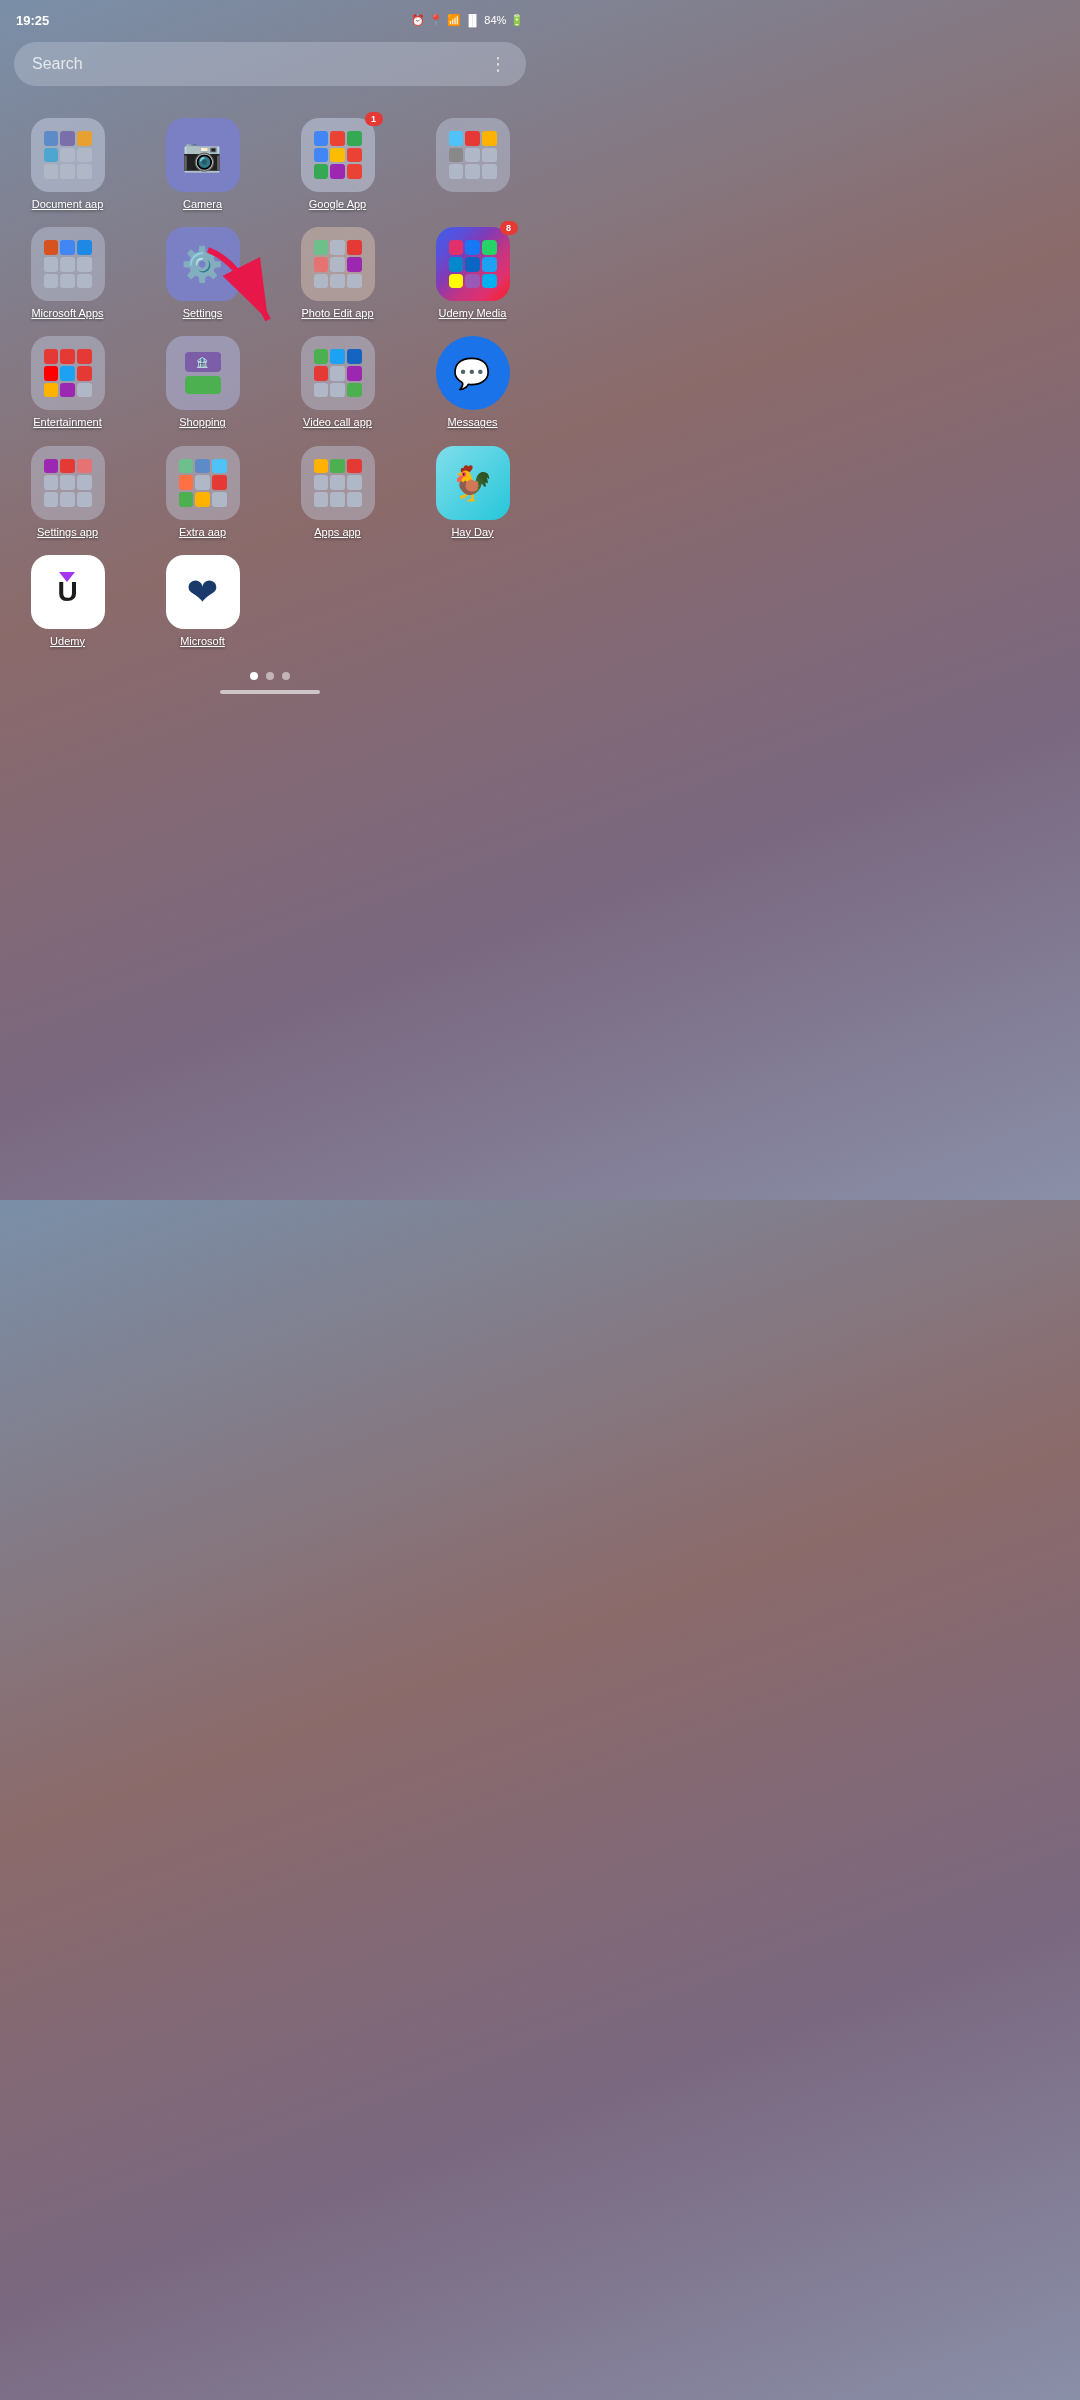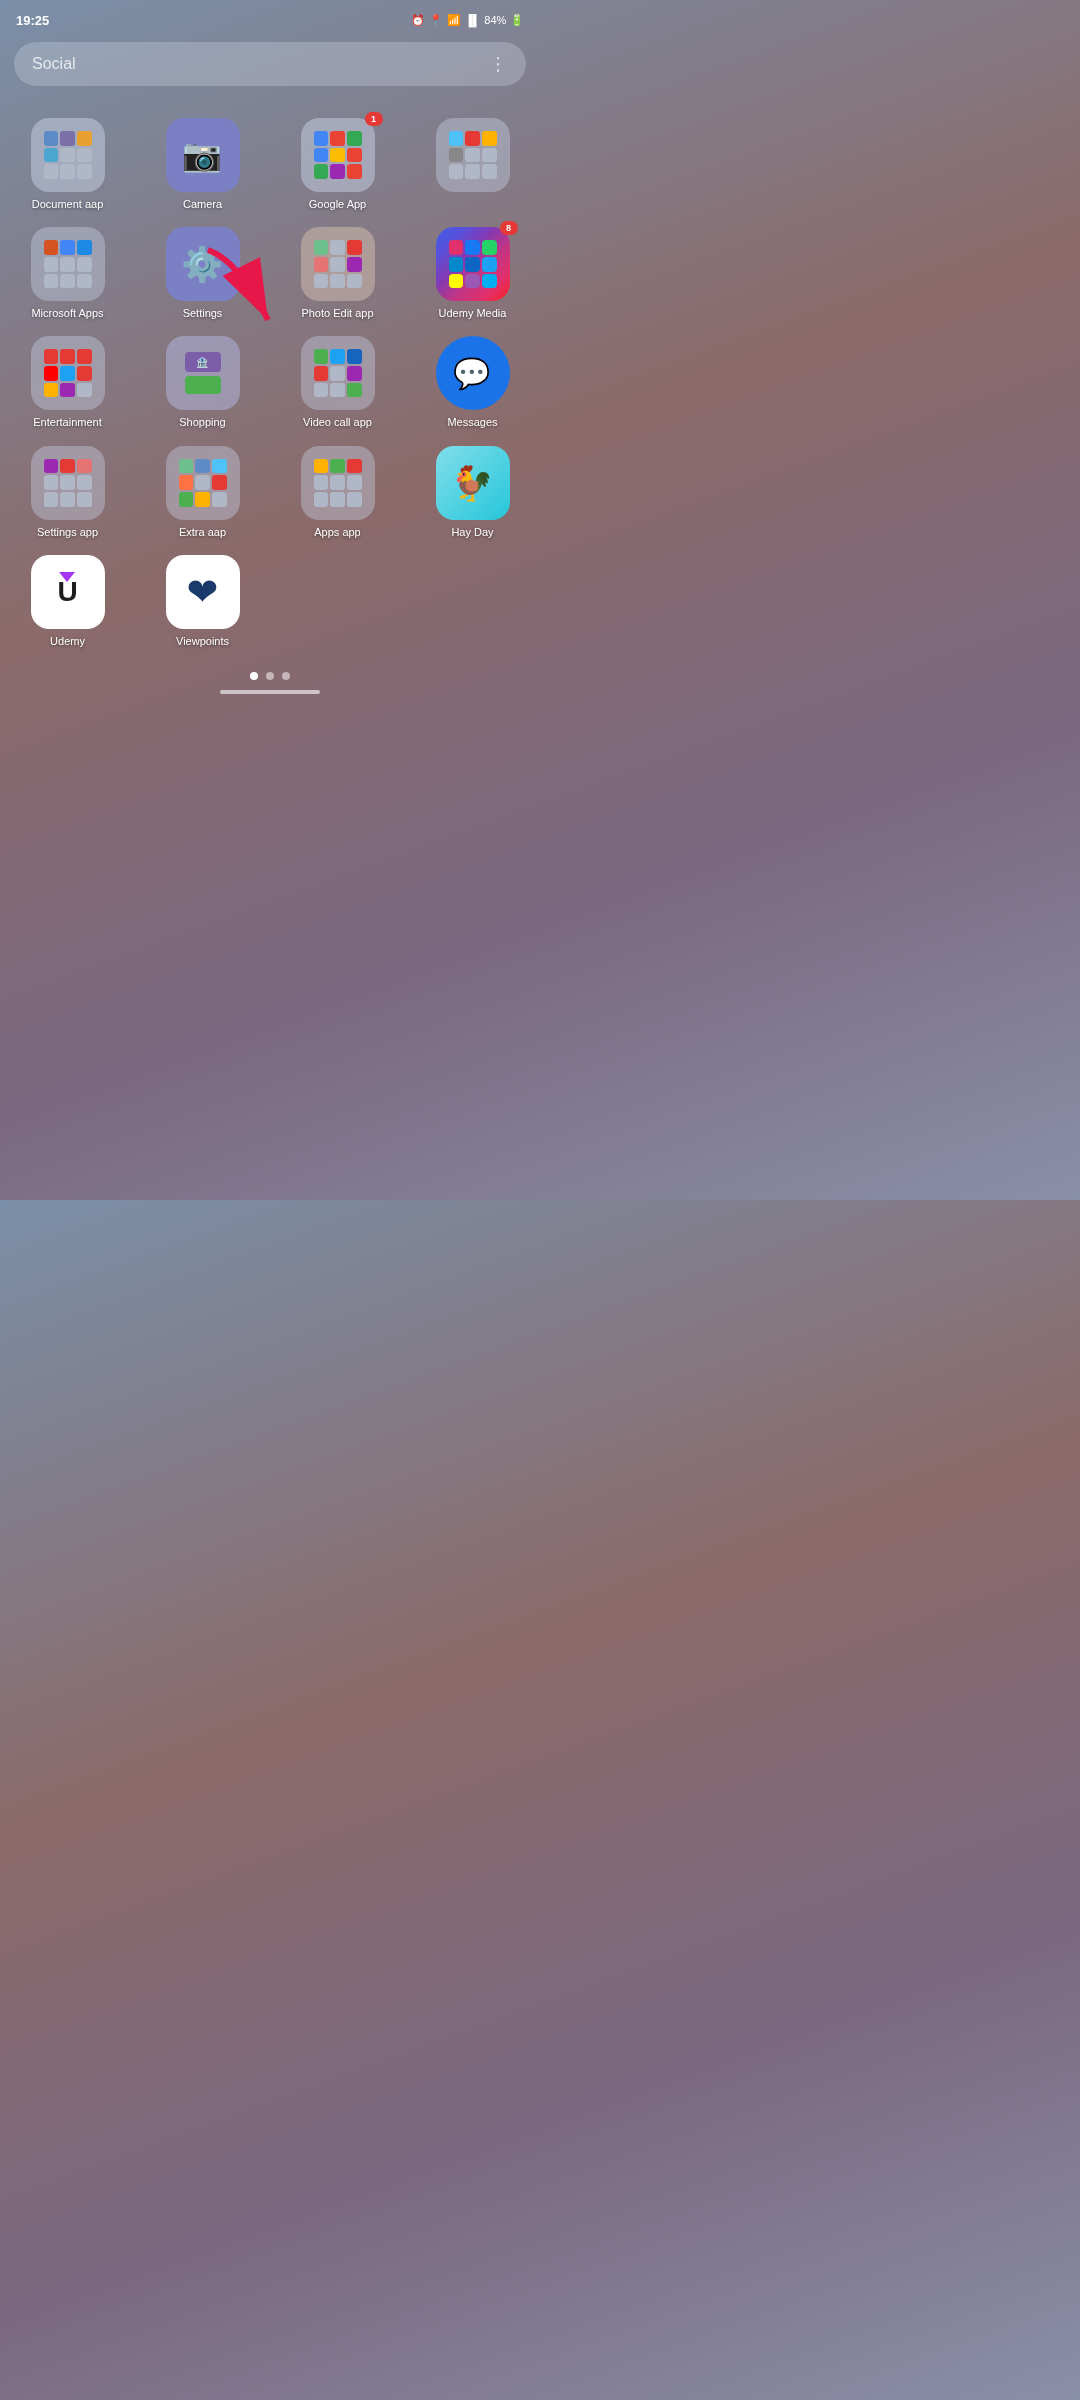--- a/index.html
+++ b/index.html
@@ -83,20 +83,21 @@
       position: relative;
       margin-bottom: 6px;
     }
 
     .app-label {
       font-size: 11px;
       color: white;
       text-align: center;
       line-height: 1.2;
       text-shadow: 0 1px 3px rgba(0,0,0,0.5);
+      text-decoration: underline;
     }
 
     
     .badge {
       position: absolute;
       top: -6px;
       right: -8px;
       background: #e53935;
       color: white;
       font-size: 9px;
@@ -191,21 +192,21 @@
     <span>⏰</span>
     <span>📍</span>
     <span>📶</span>
     <span>▐▌</span>
     <span>84%</span>
     <span>🔋</span>
   </div>
 </div>
 
 <div class="search-bar">
-  <span class="search-text">Social</span>
+  <span class="search-text">Search</span>
   <span class="search-dots">⋮</span>
 </div>
 
 <svg class="red-arrow" viewBox="0 0 140 120">
   <defs>
     <marker id="arrowhead" markerWidth="10" markerHeight="7" refX="10" refY="3.5" orient="auto">
       <polygon points="0 0, 10 3.5, 0 7" fill="#e8174a"></polygon>
     </marker>
   </defs>
   <path d="M 30 10 Q 60 20 90 80" stroke="#e8174a" stroke-width="6" fill="none" marker-end="url(#arrowhead)"></path>
@@ -452,21 +453,21 @@
         </span>
       </span>
     </div>
     <span class="app-label">Udemy</span>
   </div>
 
   <div class="app-item">
     <div class="app-icon icon-viewpoints" style="background:white;">
       <span style="font-size:38px; color:#1a3a6b;">❤</span>
     </div>
-    <span class="app-label">Viewpoints</span>
+    <span class="app-label">Microsoft</span>
   </div>
 
 </div>
 
 <div class="page-dots">
   <div class="page-dot active"></div>
   <div class="page-dot"></div>
   <div class="page-dot"></div>
 </div>
 

